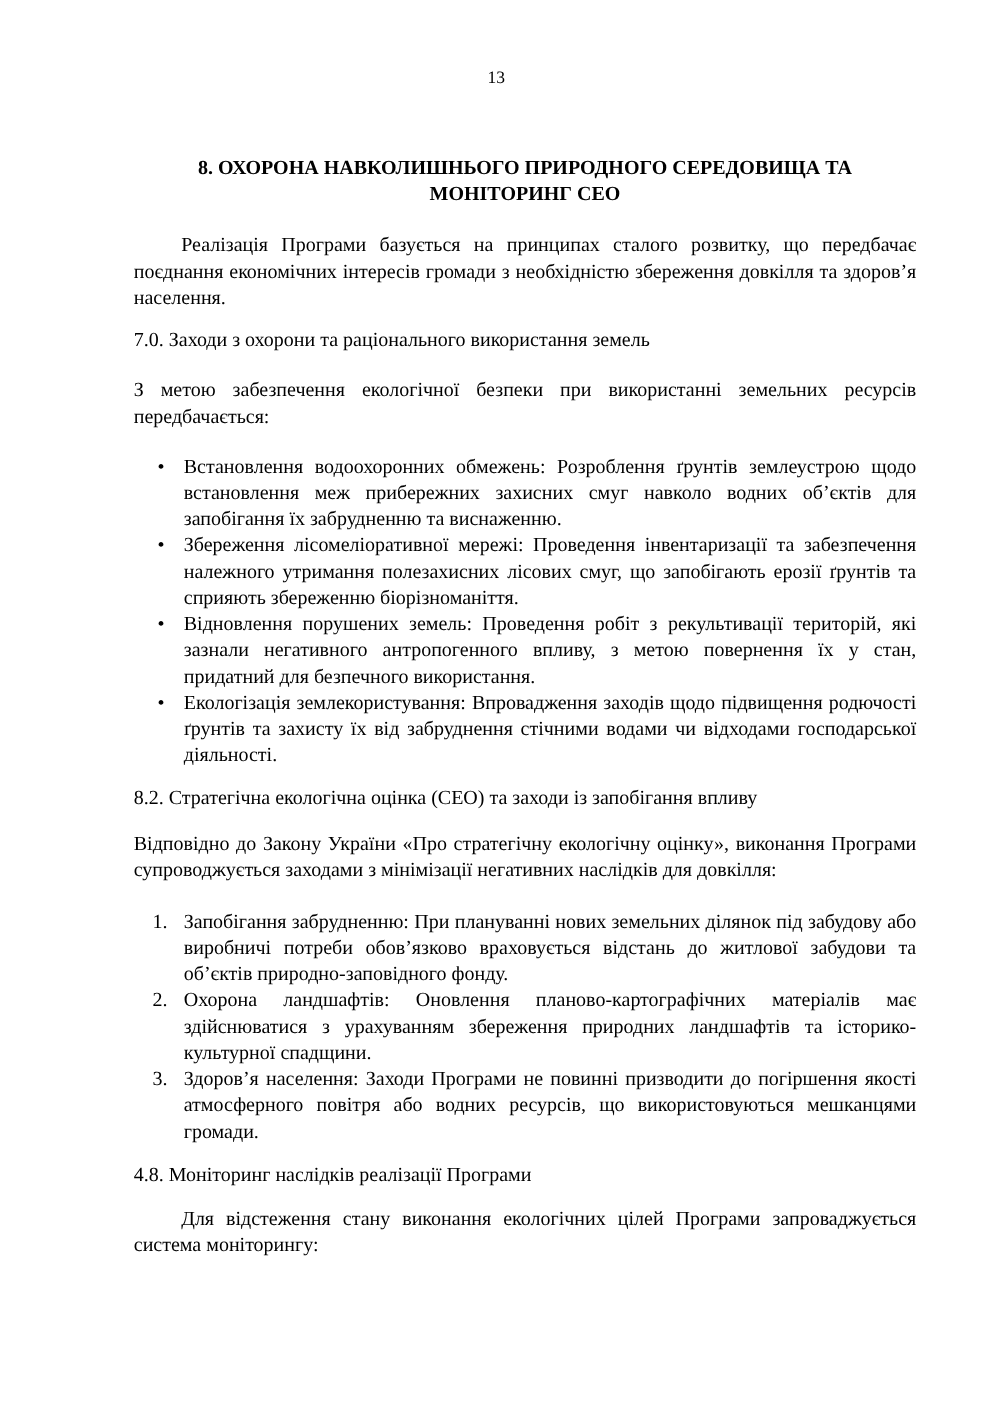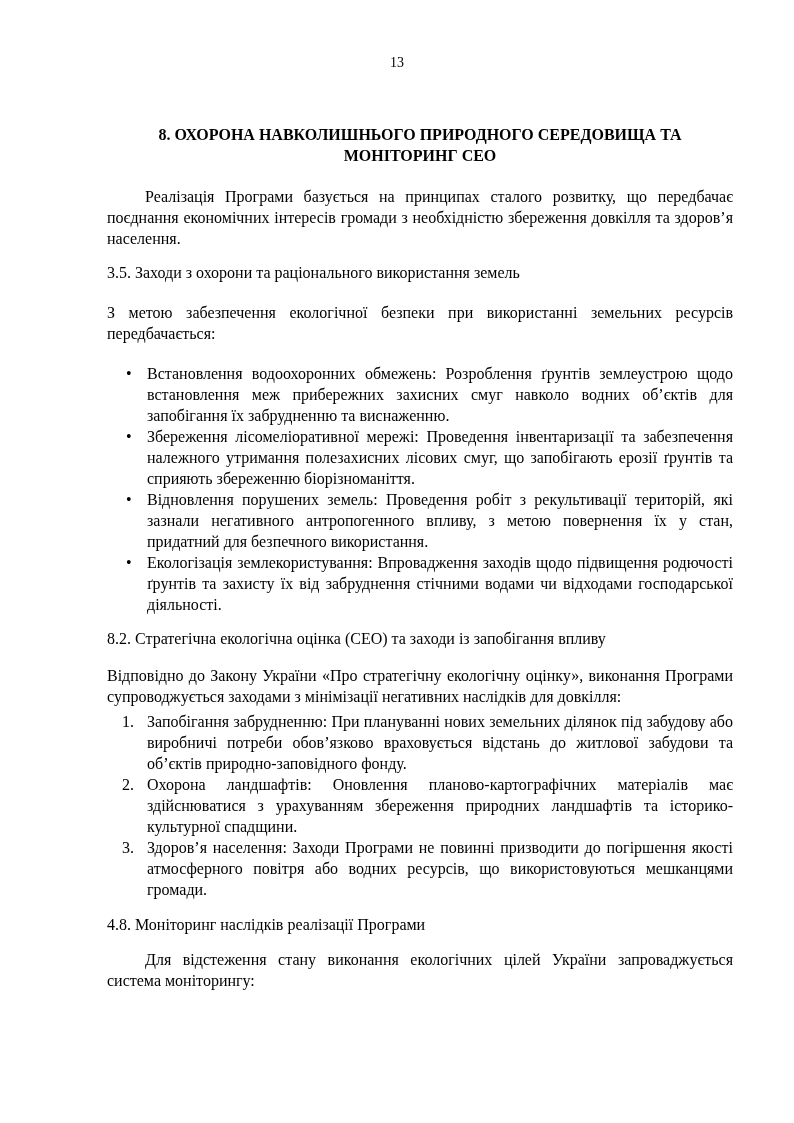--- a/index.html
+++ b/index.html
@@ -63,21 +63,21 @@
   .final {
     margin-top: 14px;
     text-indent: 38px;
   }
   ul.bullets, ol.numbers {
     margin: 19px 0 0 0;
     padding: 0 0 0 40px;
     list-style: none;
   }
   ol.numbers {
-    margin-top: 4px;
+    margin-top: 20px;
     counter-reset: item;
   }
   ul.bullets li, ol.numbers li {
     position: relative;
     text-align: justify;
     margin: 0;
   }
   ul.bullets li::before {
     content: "\2022";
     position: absolute;
@@ -98,21 +98,21 @@
 <div class="page">
 
   <div class="page-number">13</div>
 
   <div class="content">
 
     <h1 class="chapter-heading">8. ОХОРОНА НАВКОЛИШНЬОГО ПРИРОДНОГО СЕРЕДОВИЩА ТА МОНІТОРИНГ СЕО</h1>
 
     <p class="intro">Реалізація Програми базується на принципах сталого розвитку, що передбачає поєднання економічних інтересів громади з необхідністю збереження довкілля та здоров’я населення.</p>
 
-    <h2 class="section-heading mt13">3.5. Заходи з охорони та раціонального використання земель</h2>
+    <h2 class="section-heading mt13">7.0. Заходи з охорони та раціонального використання земель</h2>
 
     <p class="mt19">З метою забезпечення екологічної безпеки при використанні земельних ресурсів передбачається:</p>
 
     <ul class="bullets">
       <li>Встановлення водоохоронних обмежень: Розроблення ґрунтів землеустрою щодо встановлення меж прибережних захисних смуг навколо водних об’єктів для запобігання їх забрудненню та виснаженню.</li>
       <li>Збереження лісомеліоративної мережі: Проведення інвентаризації та забезпечення належного утримання полезахисних лісових смуг, що запобігають ерозії ґрунтів та сприяють збереженню біорізноманіття.</li>
       <li>Відновлення порушених земель: Проведення робіт з рекультивації територій, які зазнали негативного антропогенного впливу, з метою повернення їх у стан, придатний для безпечного використання.</li>
       <li>Екологізація землекористування: Впровадження заходів щодо підвищення родючості ґрунтів та захисту їх від забруднення стічними водами чи відходами господарської діяльності.</li>
     </ul>
 
@@ -121,16 +121,16 @@
     <p class="mt16">Відповідно до Закону України «Про стратегічну екологічну оцінку», виконання Програми супроводжується заходами з мінімізації негативних наслідків для довкілля:</p>
 
     <ol class="numbers">
       <li>Запобігання забрудненню: При плануванні нових земельних ділянок під забудову або виробничі потреби обов’язково враховується відстань до житлової забудови та об’єктів природно-заповідного фонду.</li>
       <li>Охорона ландшафтів: Оновлення планово-картографічних матеріалів має здійснюватися з урахуванням збереження природних ландшафтів та історико-культурної спадщини.</li>
       <li>Здоров’я населення: Заходи Програми не повинні призводити до погіршення якості атмосферного повітря або водних ресурсів, що використовуються мешканцями громади.</li>
     </ol>
 
     <h2 class="section-heading mt14">4.8. Моніторинг наслідків реалізації Програми</h2>
 
-    <p class="final">Для відстеження стану виконання екологічних цілей України запроваджується система моніторингу:</p>
+    <p class="final">Для відстеження стану виконання екологічних цілей Програми запроваджується система моніторингу:</p>
 
   </div>
 </div>
 
 </body></html>

